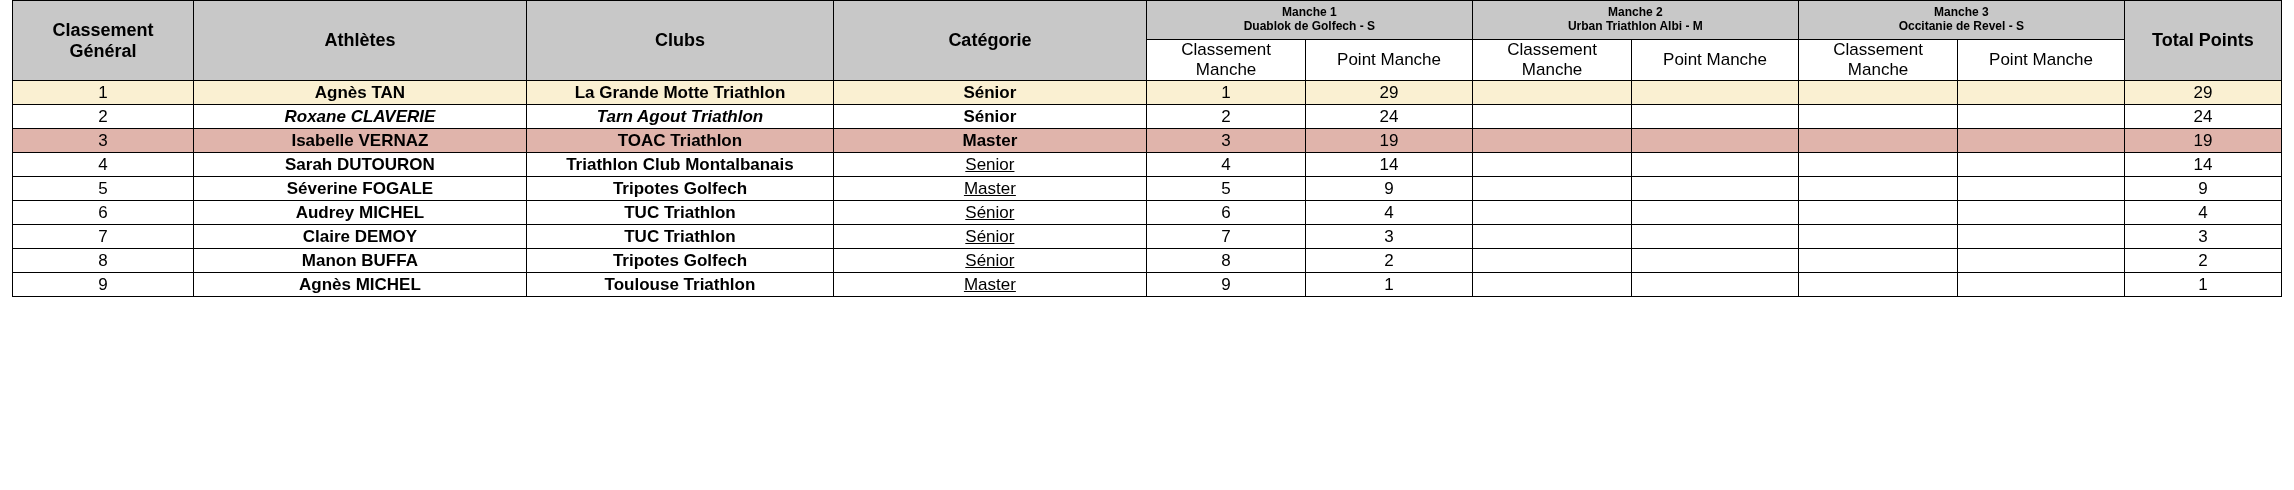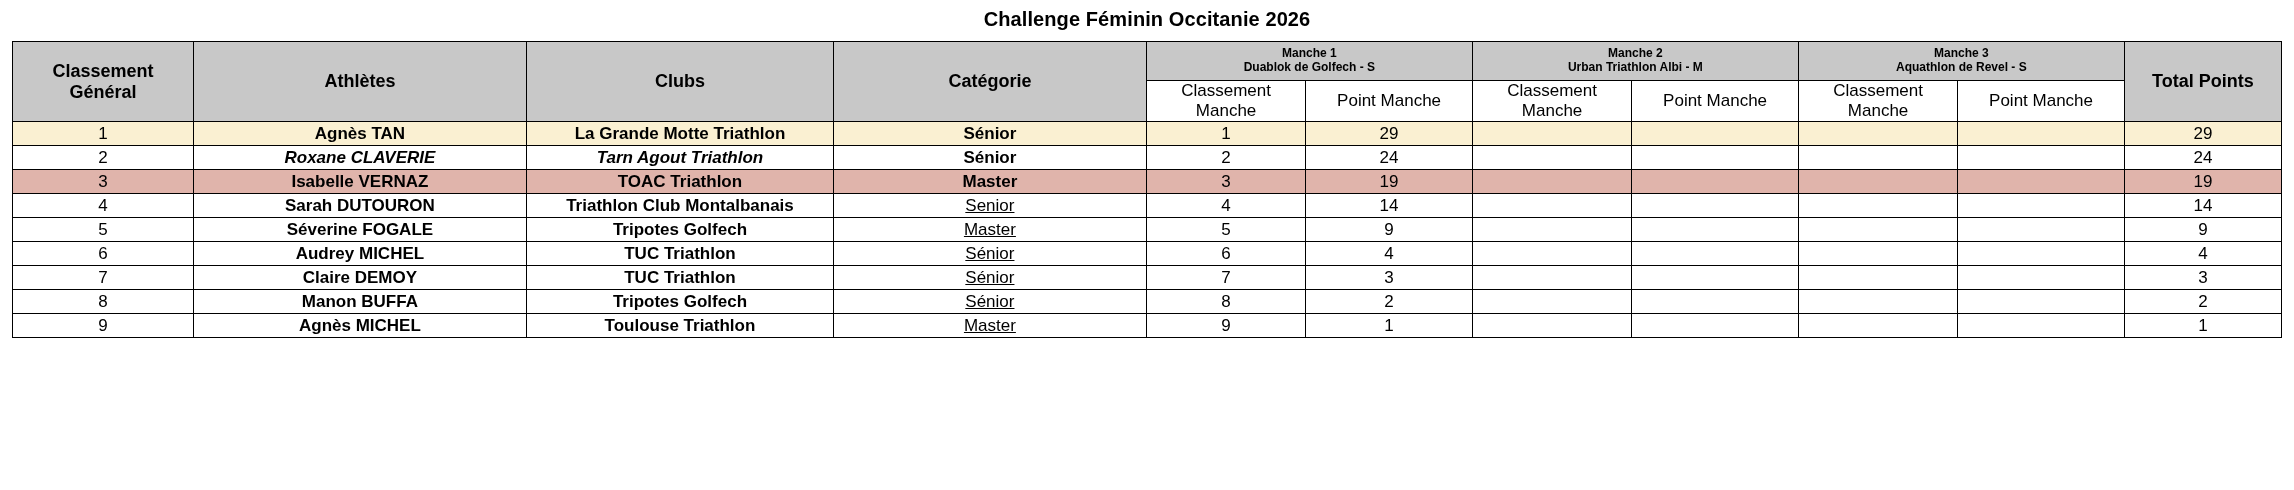--- a/index.html
+++ b/index.html
@@ -104,21 +104,20 @@
   .col-total{ width: 132px; }
   .empty-cell { background: transparent; }
   tbody tr.gold td.empty-cell { background: #faf0d2; }
   tbody tr.bronze td.empty-cell { background: #e0b4ab; }
 </style>
 </head>
 <body>
 
 <div class="page">
 
-  <div class="doc-title">Challenge Féminin Occitanie 2026</div>
 
   <table class="results">
     <colgroup>
       <col class="col-rank">
       <col class="col-ath">
       <col class="col-club">
       <col class="col-cat">
       <col class="col-cm">
       <col class="col-pm">
       <col class="col-cm">
@@ -139,21 +138,21 @@
         <th class="hdr-manche" colspan="2">
           <span class="mline1">Manche 1</span>
           <span class="mline2">Duablok de Golfech - S</span>
         </th>
         <th class="hdr-manche" colspan="2">
           <span class="mline1">Manche 2</span>
           <span class="mline2">Urban Triathlon Albi - M</span>
         </th>
         <th class="hdr-manche" colspan="2">
           <span class="mline1">Manche 3</span>
-          <span class="mline2">Aquathlon de Revel - S</span>
+          <span class="mline2">Occitanie de Revel - S</span>
         </th>
         <th class="hdr-main" rowspan="2">Total Points</th>
       </tr>
       <tr>
         <th class="hdr-sub">
           <span class="sline1">Classement</span>
           <span class="sline2">Manche</span>
         </th>
         <th class="hdr-sub">Point Manche</th>
         <th class="hdr-sub">

